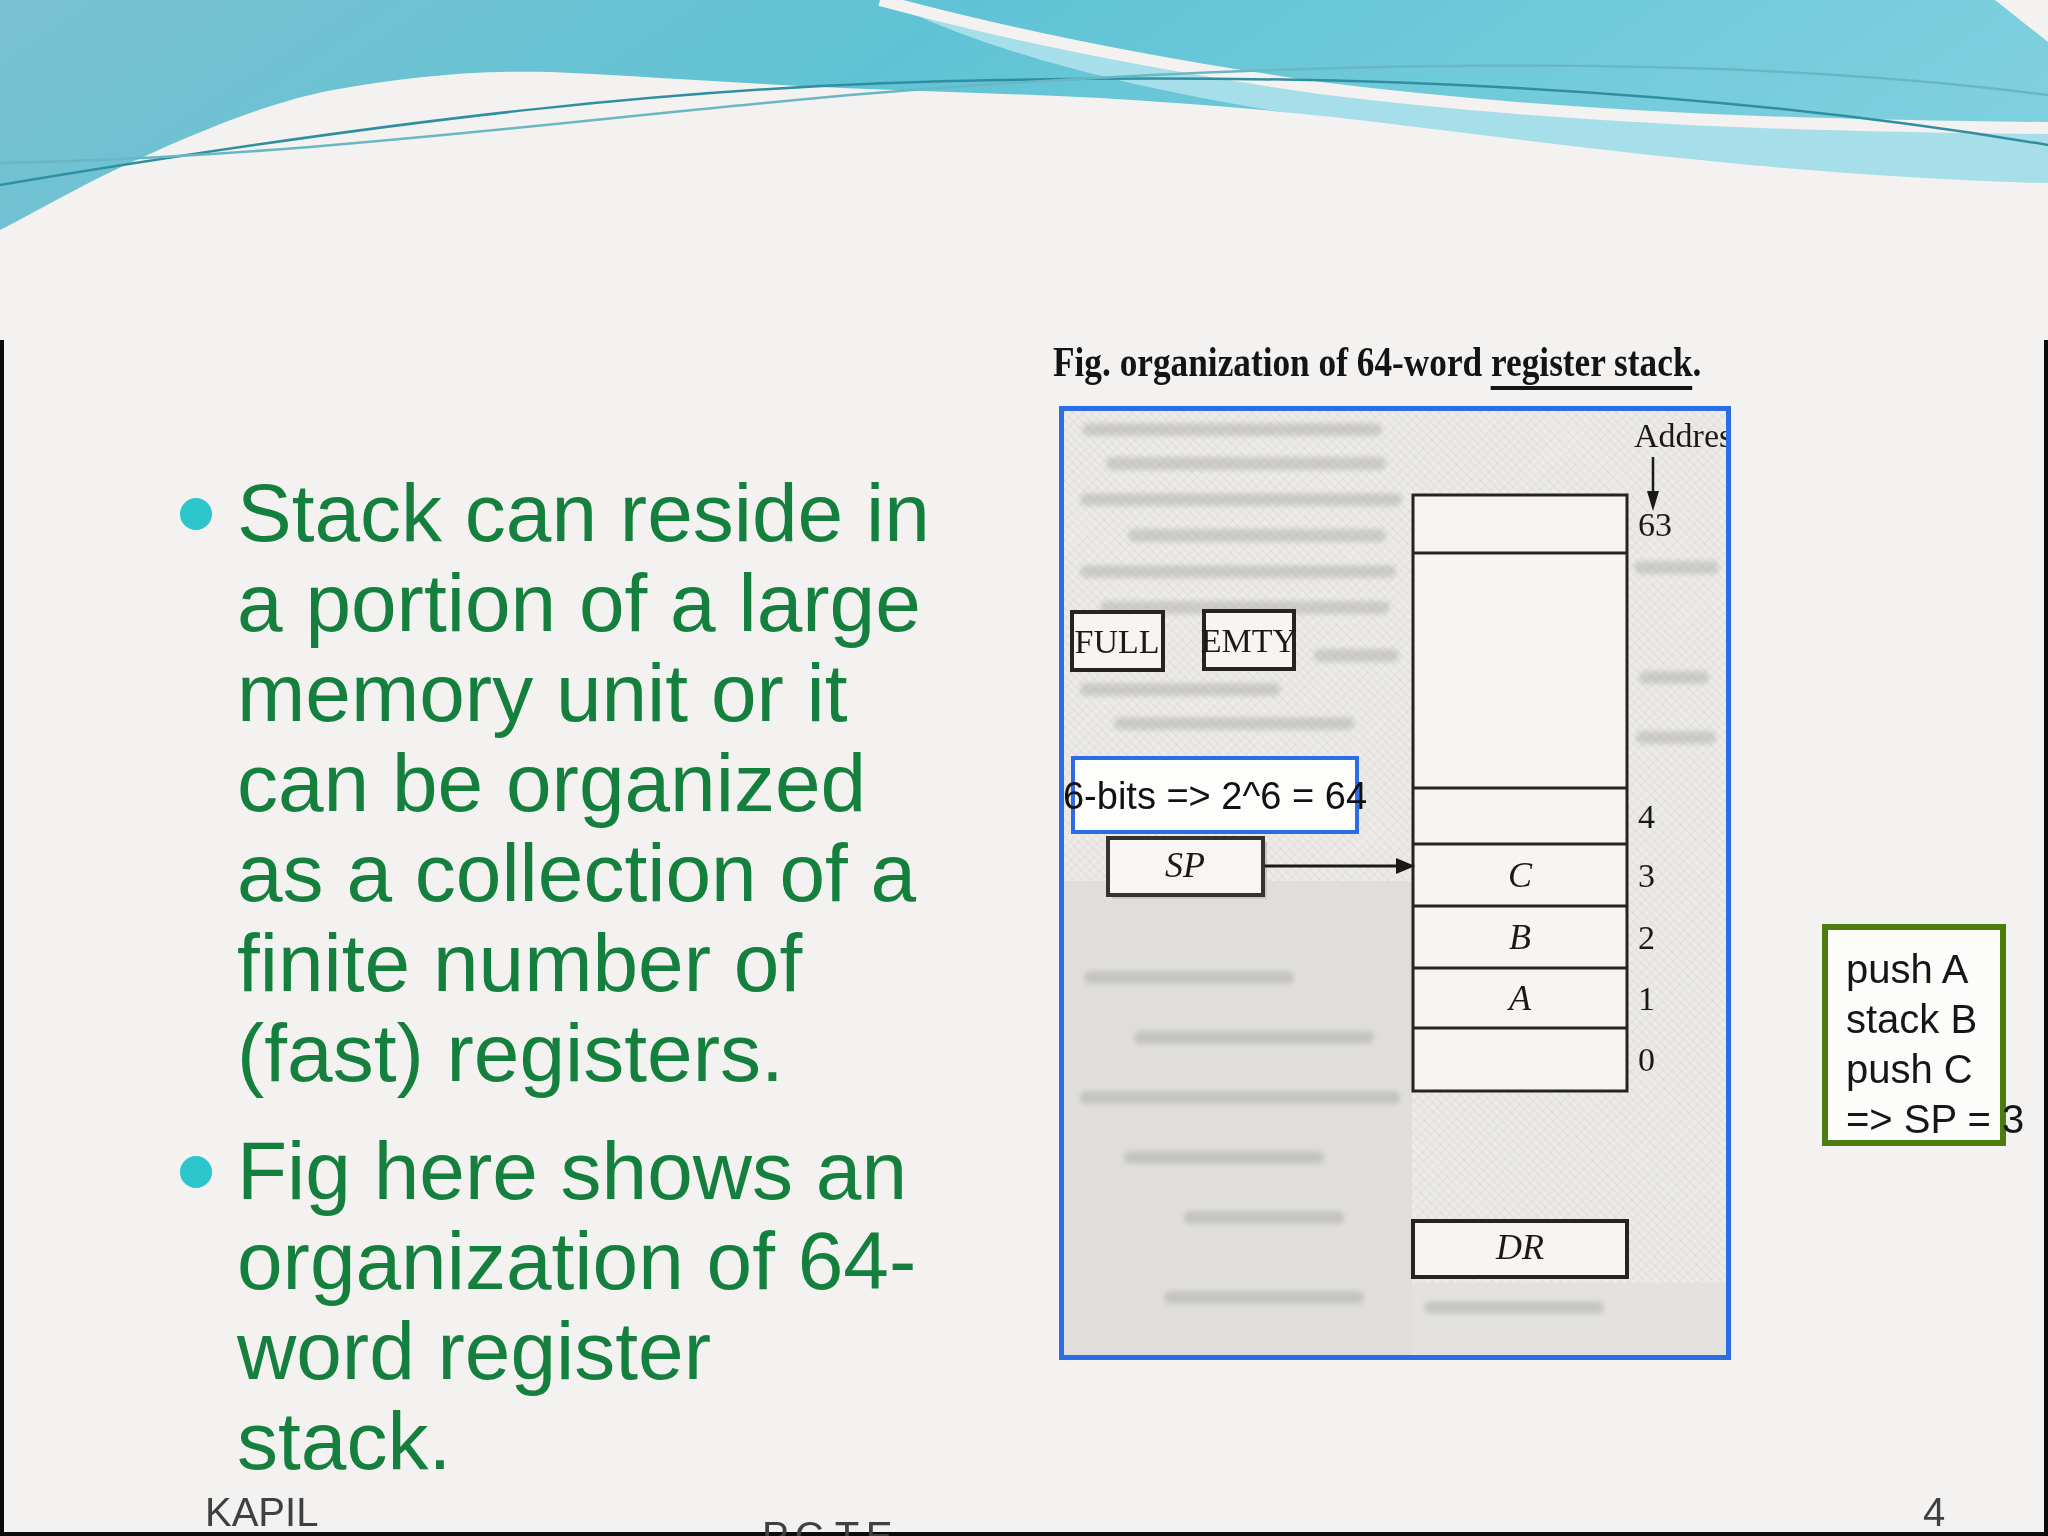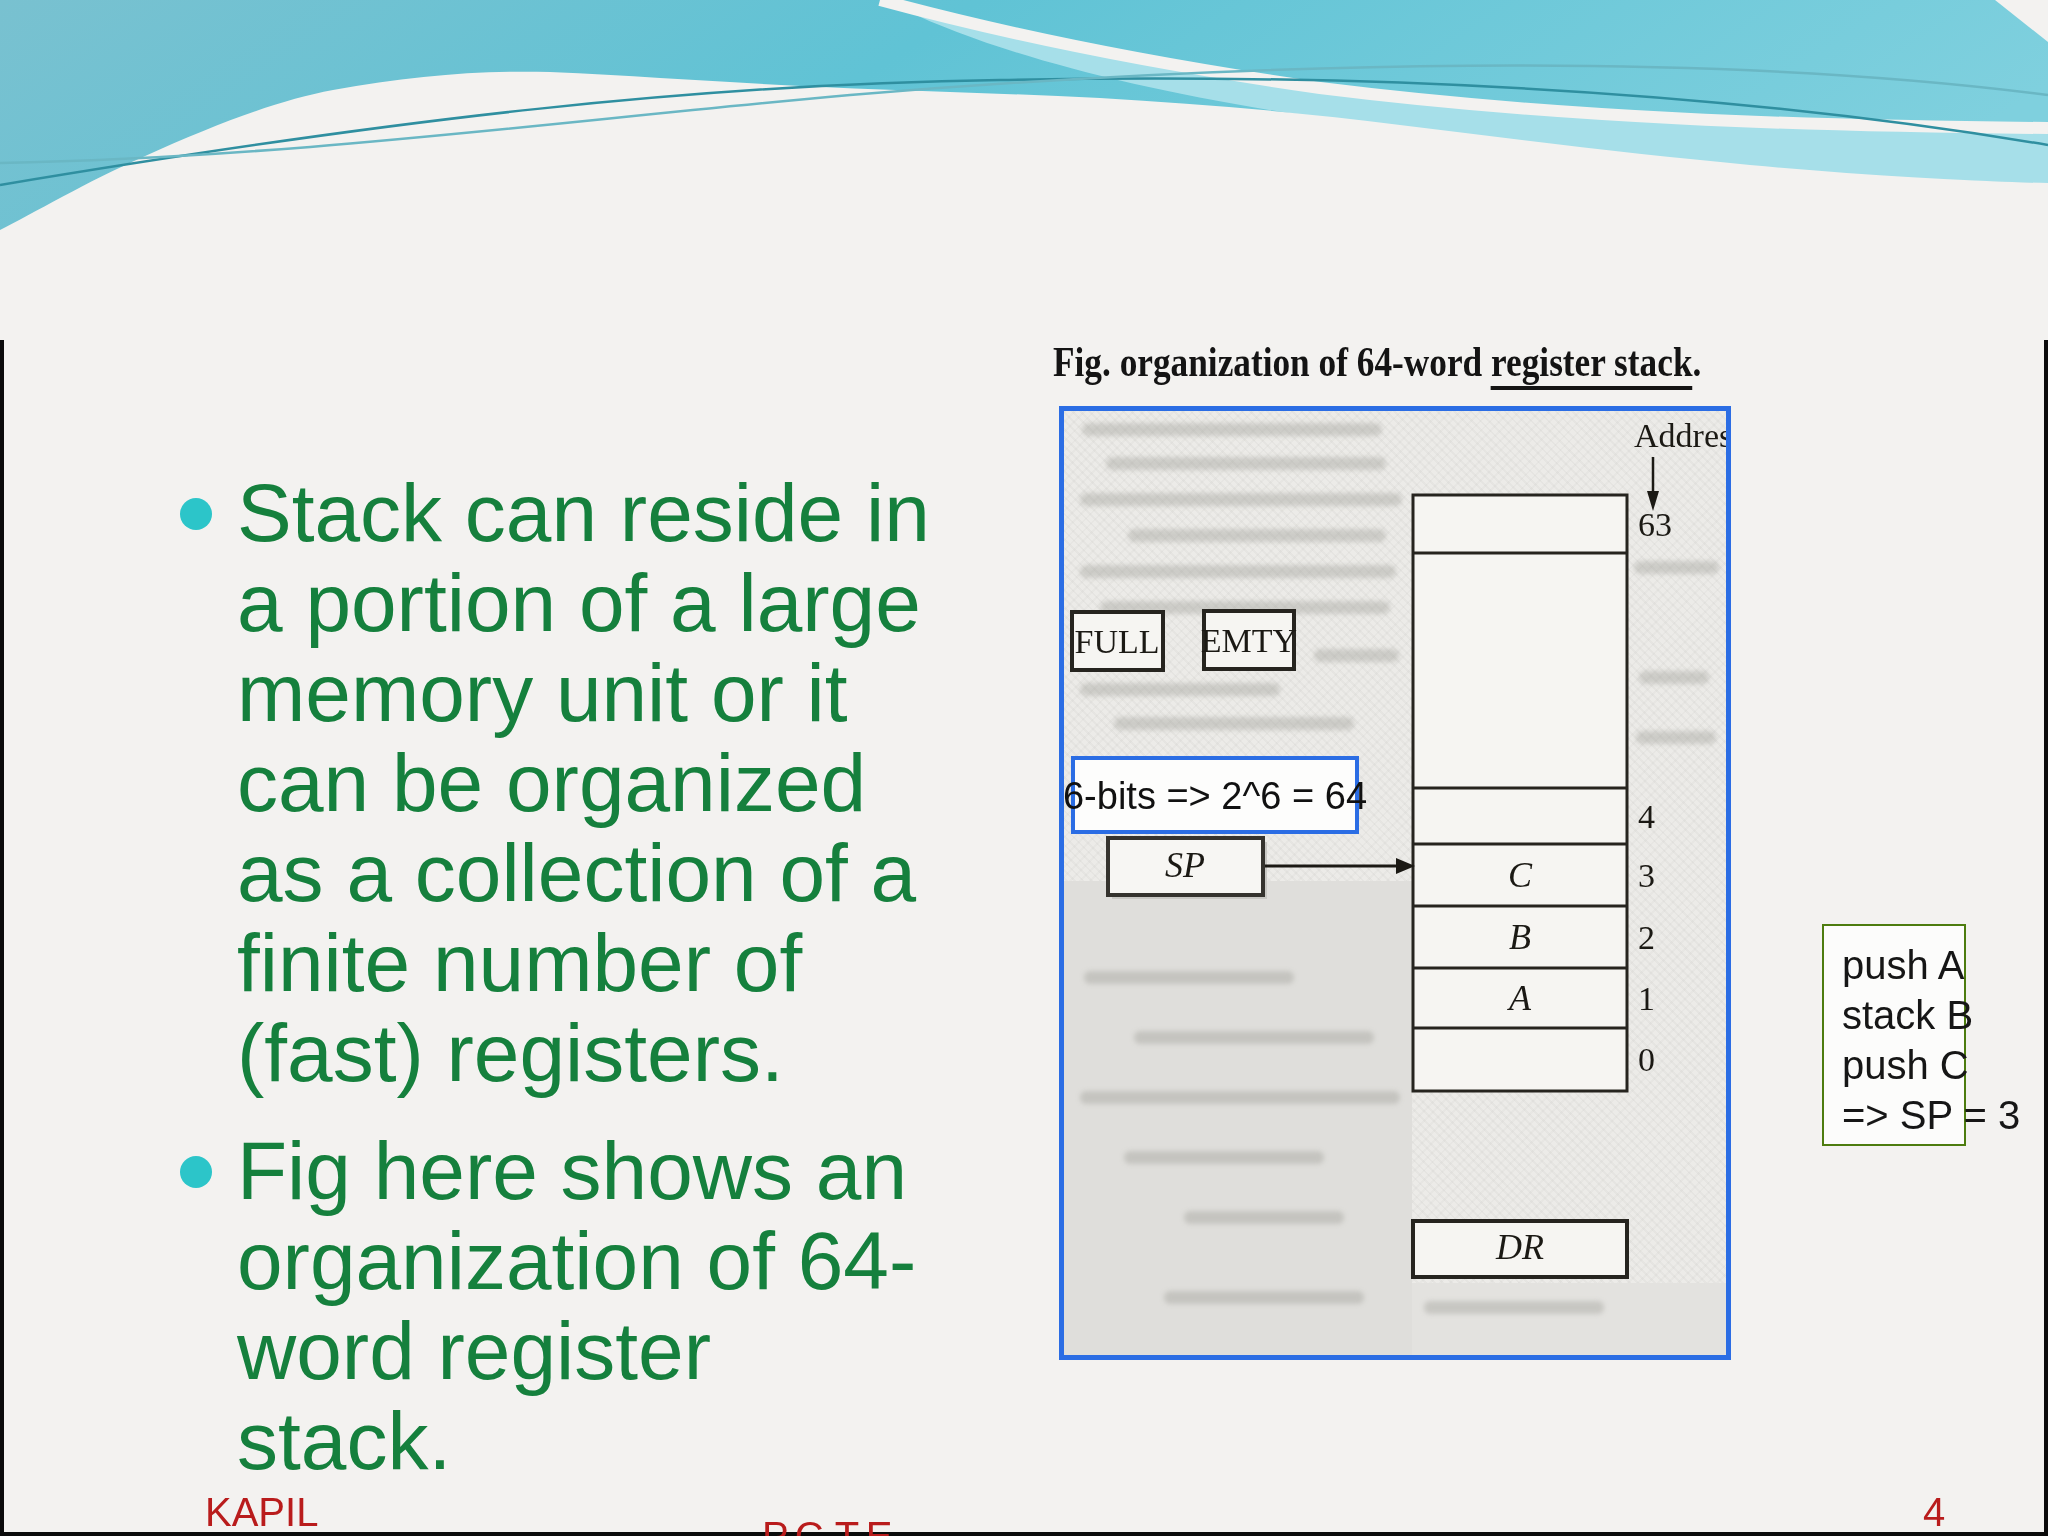--- a/index.html
+++ b/index.html
@@ -45,30 +45,30 @@
   .figure-box .noise {
     position:absolute; inset:0;
     background:
       repeating-linear-gradient(45deg, rgba(110,110,105,.05) 0 2px, transparent 2px 6px),
       repeating-linear-gradient(-45deg, rgba(110,110,105,.04) 0 2px, transparent 2px 7px);
   }
   .figure-box svg { position:absolute; left:0; top:0; }
   .ser { font-family:"Liberation Serif", serif; }
 
   .push-box {
-    position:absolute; left:1822px; top:924px; width:144px; height:222px;
-    border:2px solid #4d7c0f; background:#fcfcfb; padding:14px 0 0 18px;
+    position:absolute; left:1822px; top:924px; width:184px; height:222px;
+    border:6px solid #4d7c0f; background:#fcfcfb; padding:14px 0 0 18px;
   }
   .push-box .pline {
     font-family:"Liberation Sans", sans-serif; font-size:40px; line-height:50px;
     color:#161616; white-space:nowrap;
   }
 
   .footer-item {
-    position:absolute; top:1490px; font-size:40px; color:#b91c1c;
+    position:absolute; top:1490px; font-size:40px; color:#404040;
     font-family:"Liberation Sans", sans-serif;
   }
   .f-left   { left:205px; }
   .f-center { left:762px;margin-top:24px; }
   .f-page   { left:1923px; }
 </style>
 </head>
 <body>
 
 <div class="slide">

